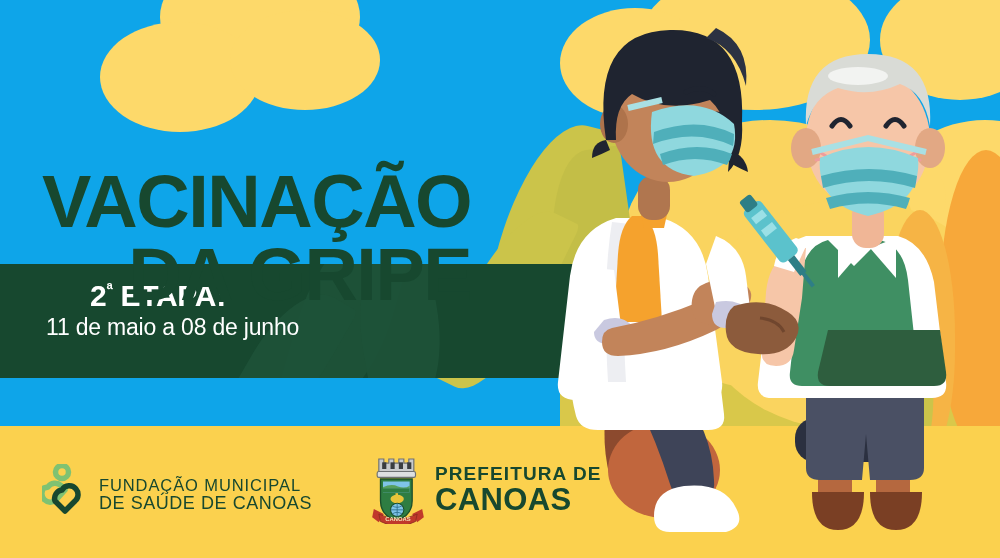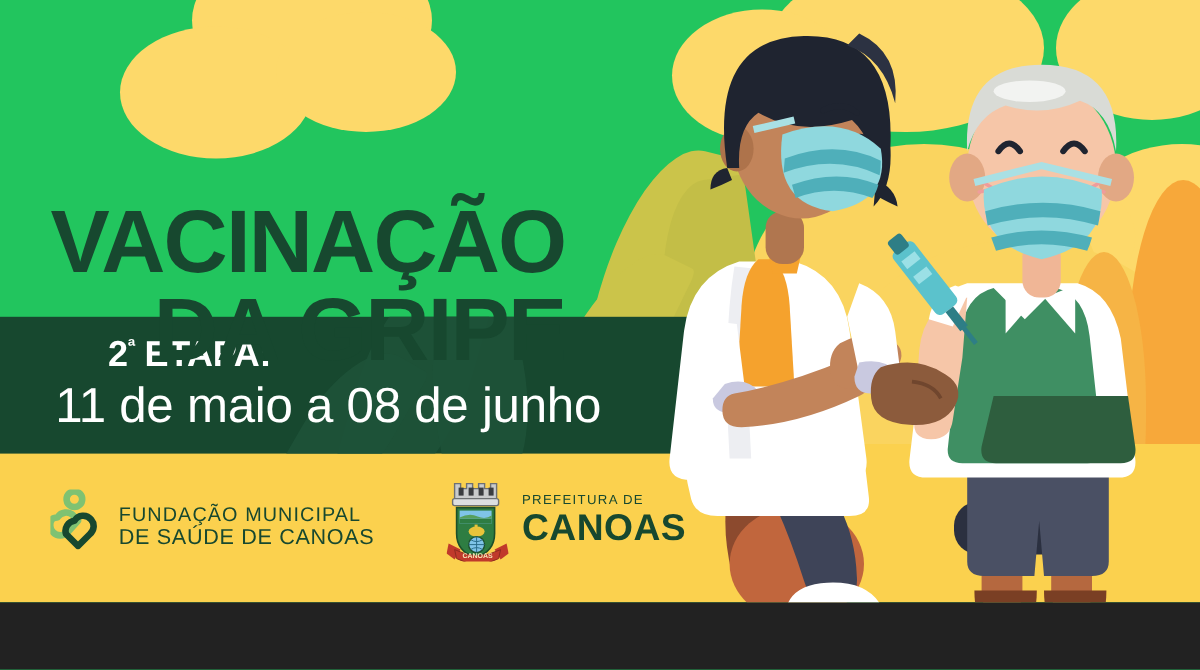--- a/index.html
+++ b/index.html
@@ -1,23 +1,23 @@
 <!DOCTYPE html>
 <html lang="pt-BR"><head>
 <meta charset="utf-8">
 <title>Vacinação da Gripe — Canoas</title>
 <style>
   html,body{margin:0;padding:0;background:#222;}
   *{box-sizing:border-box;}
 
   .poster{
     position:relative;
-    width:1000px;height:502px;
+    width:1000px;height:558px;
     overflow:hidden;
-    background:#22c55e;
+    background:#0ea5e9;
     font-family:"Liberation Sans","DejaVu Sans",sans-serif;
   }
 
   
   .bg-layer{position:absolute;inset:0;overflow:hidden;}
 
   .cloud{position:absolute;background:#FDD96A;border-radius:50%;}
   .blob-big{position:absolute;background:#FAD45F;border-radius:50%;}
   .ground{position:absolute;left:0;right:0;bottom:0;height:132px;background:#FBD14E;}
   .wall{position:absolute;background:#D9C84A;}
@@ -54,36 +54,36 @@
     opacity:.9;
   }
   .band-inner{position:absolute;inset:0;overflow:hidden;}
   .band-txt{position:absolute;left:46px;top:16px;z-index:3;}
   .band-stage{
     color:#FFFFFF;font-weight:bold;font-size:30px;
     line-height:1.05;letter-spacing:-0.3px;margin-left:44px;
   }
   .band-stage sup{font-size:17px;vertical-align:super;font-weight:bold;}
   .band-dates{
-    color:#FFFFFF;font-weight:normal;font-size:41px;
+    color:#FFFFFF;font-weight:normal;font-size:23px;
     line-height:1.2;letter-spacing:-0.2px;margin-top:2px;
   }
 
   
   .footer{position:absolute;left:42px;bottom:34px;display:flex;align-items:center;gap:60px;z-index:8;}
   .logo-fms{display:flex;align-items:center;gap:11px;}
   .fms-mark{width:46px;height:50px;flex:0 0 auto;}
   .fms-text{line-height:1.05;margin-top:12px;}
   .fms-l1{color:#17482F;font-size:16.5px;font-weight:normal;letter-spacing:.9px;}
   .fms-l2{color:#17482F;font-size:18px;font-weight:normal;letter-spacing:.55px;}
 
   .logo-pref{display:flex;align-items:center;gap:11px;}
   .crest{width:52px;height:70px;flex:0 0 auto;}
   .pref-text{line-height:1.0;}
-  .pref-l1{color:#17482F;font-size:11px;font-weight:normal;letter-spacing:1.1px;}
+  .pref-l1{color:#17482F;font-size:19px;font-weight:bold;letter-spacing:1.1px;}
   .pref-l2{color:#17482F;font-size:31px;font-weight:bold;letter-spacing:0.4px;margin-top:1px;}
 
   
   .chars{position:absolute;left:0;top:0;width:1000px;height:558px;z-index:7;pointer-events:none;}
 </style>
 </head>
 <body>
 
 <div class="poster">
 

